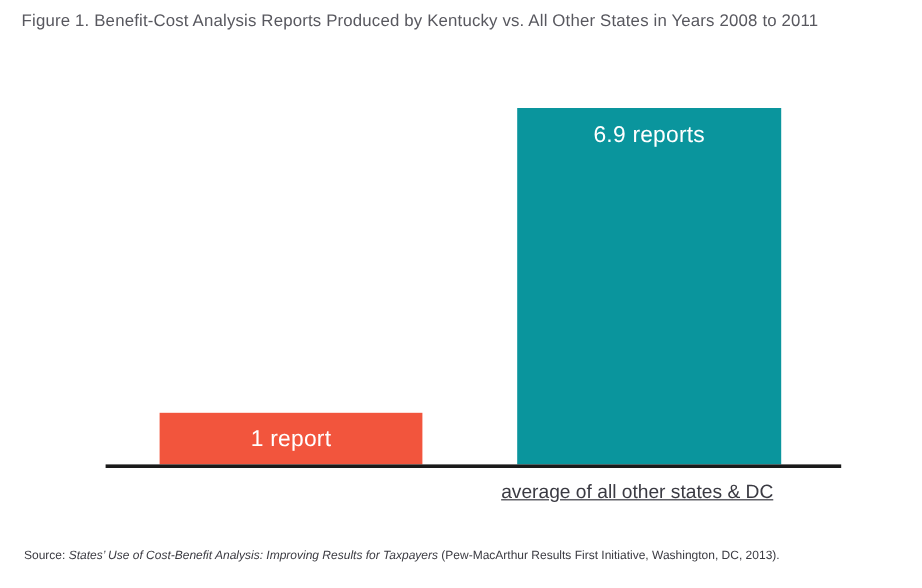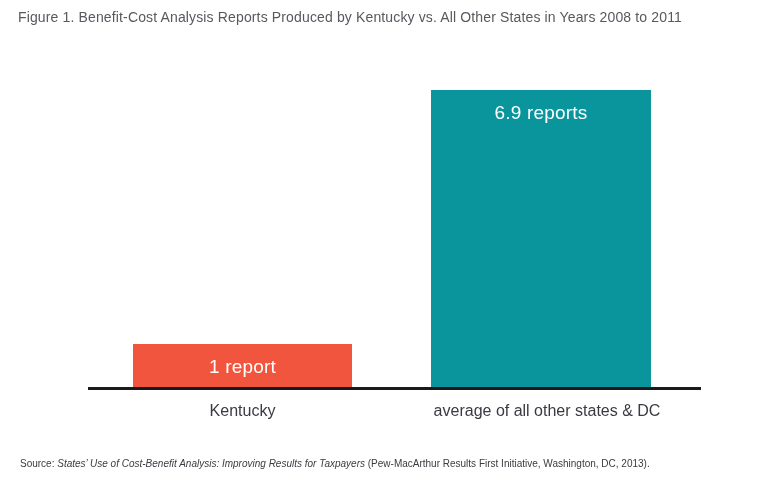--- a/index.html
+++ b/index.html
@@ -86,22 +86,23 @@
     font-size: 16px;
     line-height: 22px;
     color: #3a3a42;
     white-space: nowrap;
   }
   .cat-kentucky {
     left: 133px;
     width: 219px;
   }
   .cat-average {
-    left: 397px;
+    left: 381px;
     width: 300px;
+    text-decoration: underline;
   }
 
   
   .source-note {
     position: absolute;
     left: 20px;
     top: 456px;
     width: 740px;
     font-size: 10px;
     line-height: 16px;
@@ -122,21 +123,20 @@
   <div class="bar bar-kentucky" style="height: 43px; background: rgb(242, 85, 61); margin-top: 26px;">
     <span class="bar-label">1 report</span>
   </div>
 
   <div class="bar bar-average" style="height: 297px; background: rgb(10, 149, 157);">
     <span class="bar-label">6.9 reports</span>
   </div>
 
   <div class="axis-line" style="background: rgb(26, 26, 26);"></div>
 
-  <div class="cat-label cat-kentucky">Kentucky</div>
 
   <div class="cat-label cat-average">average of all other states &amp; DC</div>
 
 </div>
 
 <div class="source-note">
   <span>Source: </span><span class="src-italic">States’ Use of Cost-Benefit Analysis: Improving Results for Taxpayers</span><span> (Pew-MacArthur Results First Initiative, Washington, DC, 2013).</span>
 </div>
 
 </body></html>

